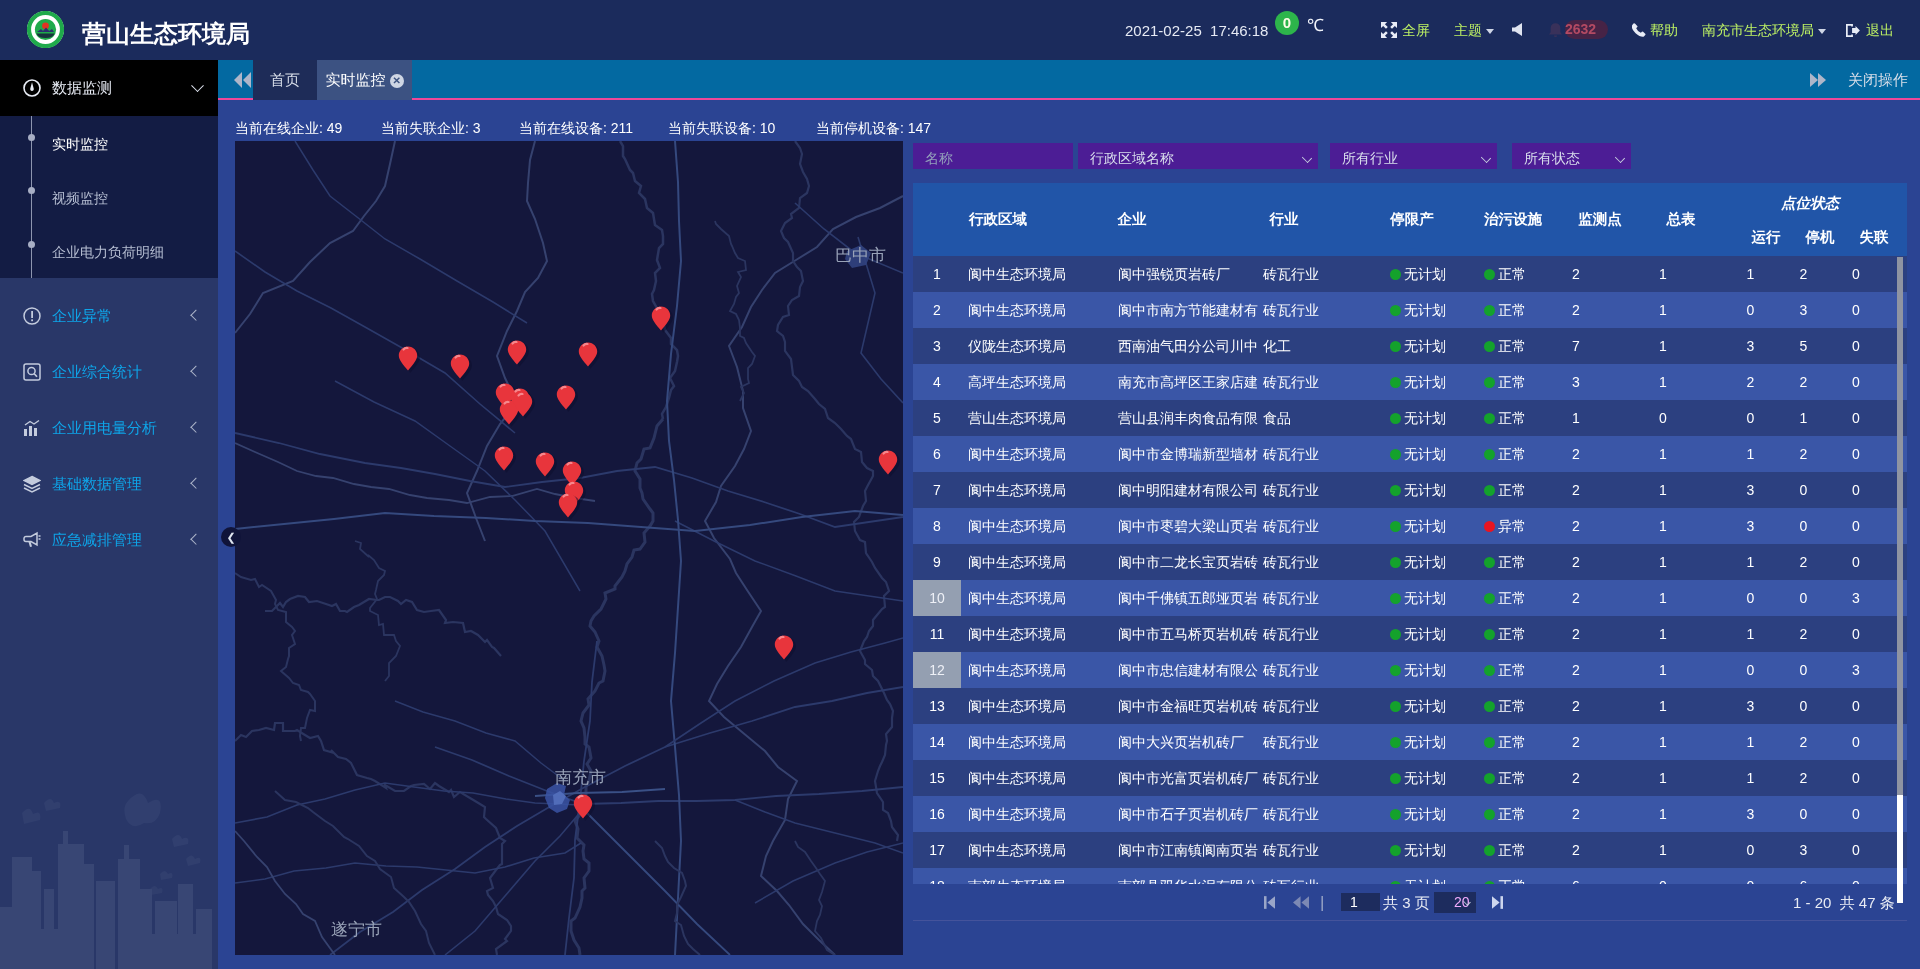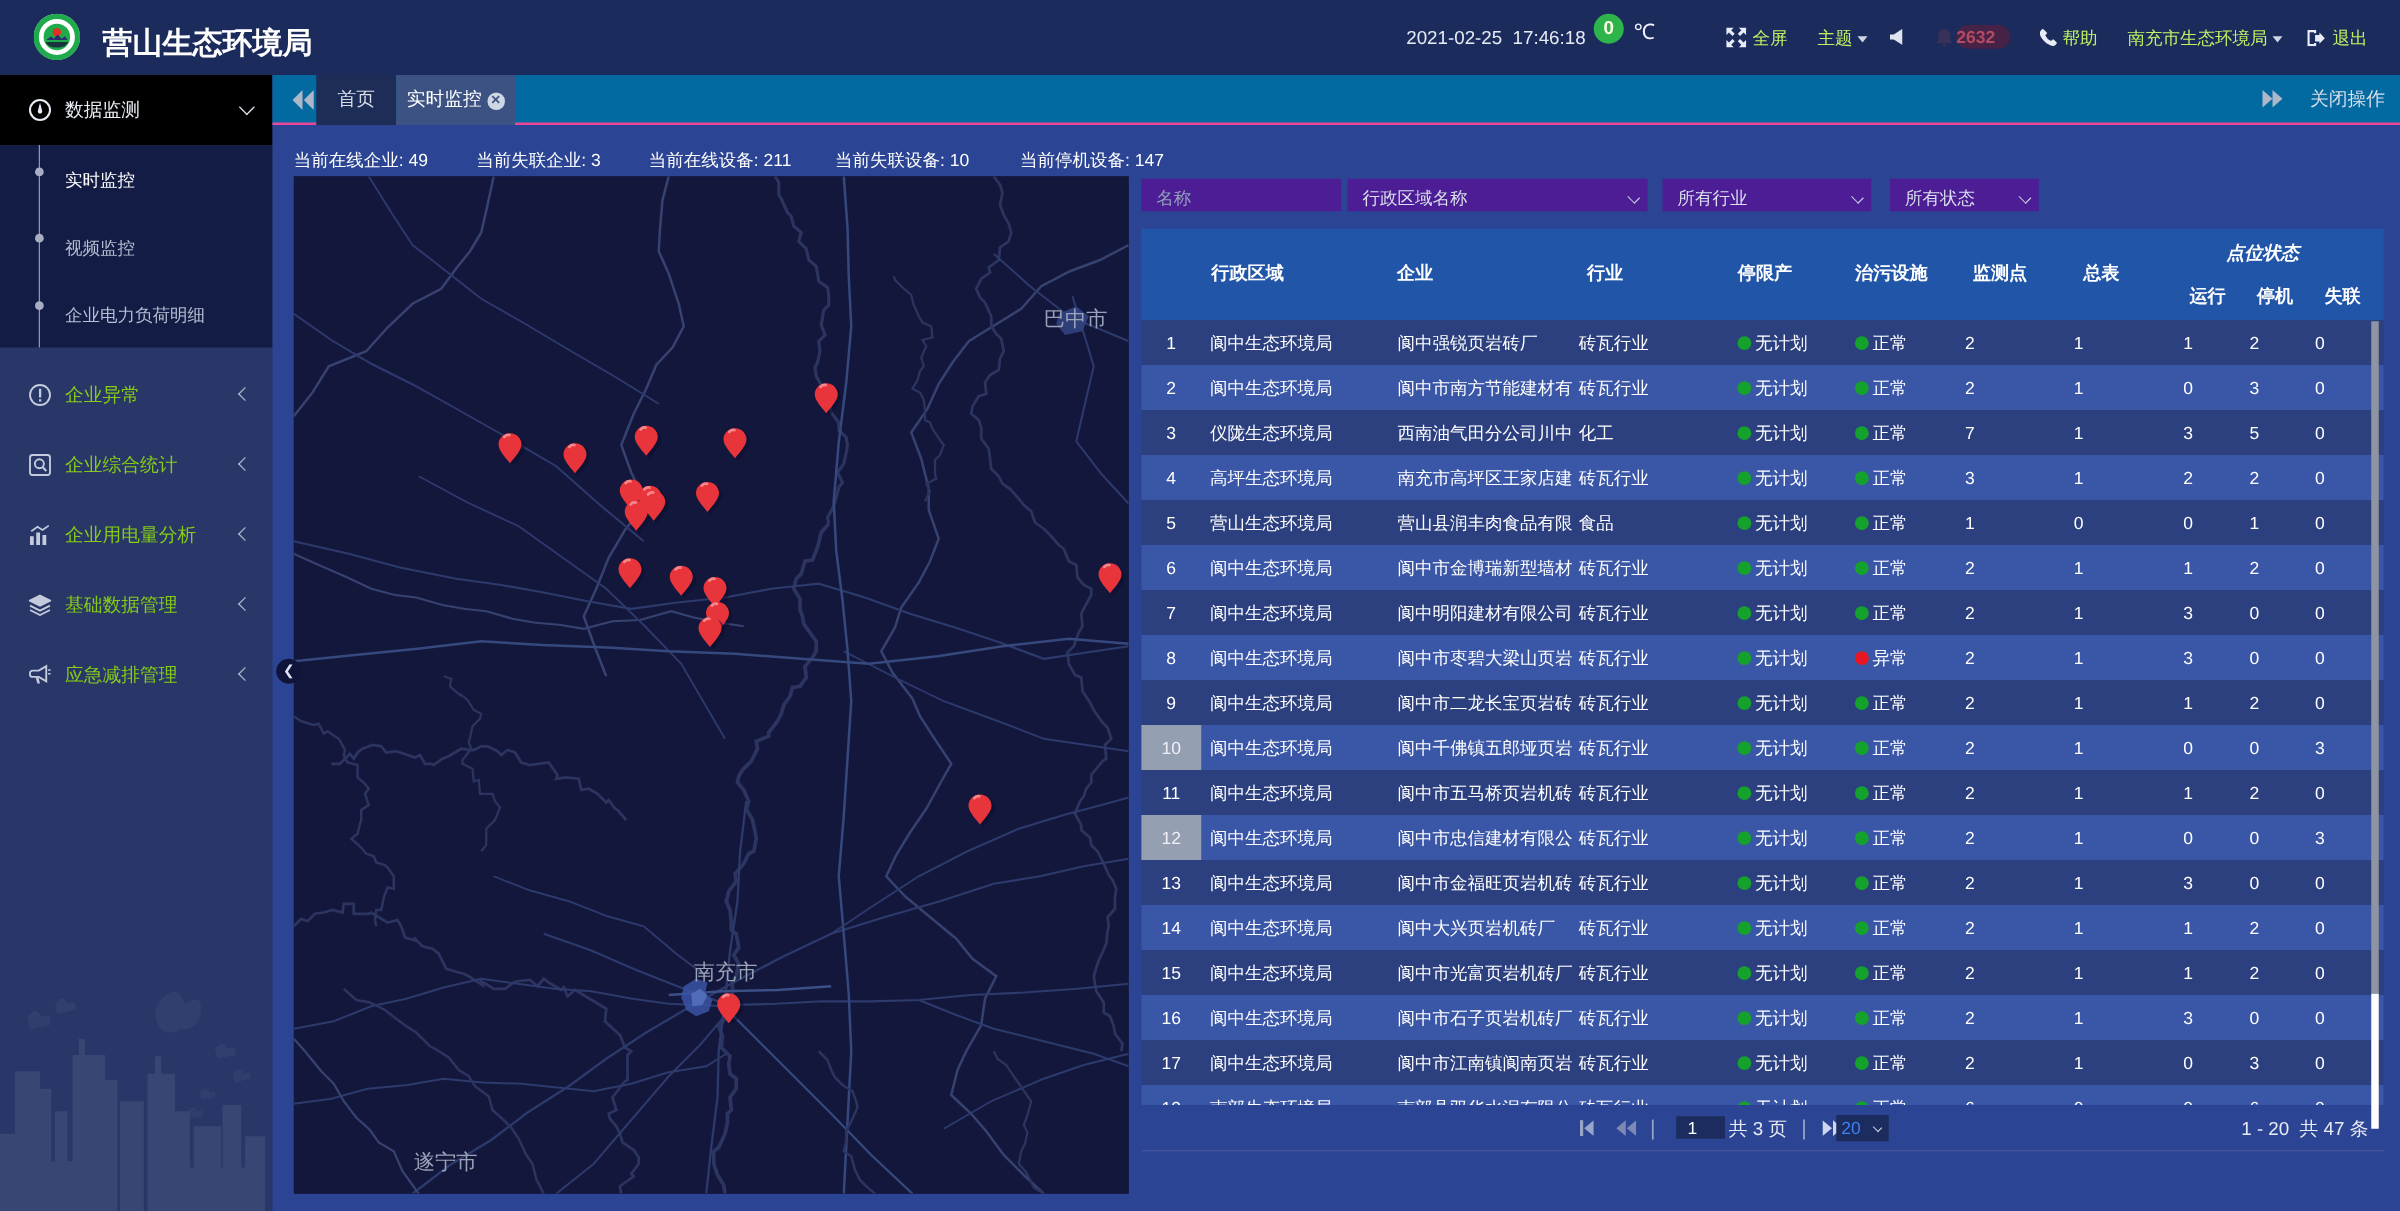--- a/index.html
+++ b/index.html
@@ -9,21 +9,21 @@
 #hdr{position:absolute;left:0;top:0;width:1920px;height:60px;background:#1b2b5c;z-index:5}
 #hdr .title{position:absolute;left:82px;top:18px;color:#fff;font-size:24px;font-weight:bold}
 #hdr .dt{position:absolute;left:1125px;top:22px;color:#e6eaf4;font-size:15px}
 #hdr .tempc{position:absolute;left:1275px;top:11px;width:24px;height:24px;border-radius:50%;background:#2db54b;color:#fffde8;font-size:15px;font-weight:bold;text-align:center;line-height:24px}
 #hdr .celsius{position:absolute;left:1307px;top:13px;color:#f0f3fa;font-size:17px}
 .hitem{position:absolute;top:0;height:60px;line-height:60px;color:#bef264;font-size:14px;white-space:nowrap}
 .caret{display:inline-block;width:0;height:0;border-left:4.5px solid transparent;border-right:4.5px solid transparent;border-top:5.5px solid #cfd6e6;vertical-align:middle;margin-left:4px}
 .badge{position:absolute;left:1565px;top:20px;width:43px;height:19px;border-radius:10px;background:#462346;color:#b34a63;font-size:14px;font-weight:bold;text-align:left;line-height:19px}
 
 #side{position:absolute;left:0;top:60px;width:218px;height:909px;background:#293768;overflow:hidden}
-.mitem{position:absolute;left:0;width:218px;height:56px;color:#84cc16;font-size:15px}
+.mitem{position:absolute;left:0;width:218px;height:56px;color:#0ea5e9;font-size:15px}
 .mitem .txt{position:absolute;left:52px;top:50%;transform:translateY(-50%)}
 .mitem .ic{position:absolute;left:23px;top:50%;transform:translateY(-50%);width:18px;height:18px}
 .mitem .lt{position:absolute;right:18px;top:50%;width:8px;height:8px;border-left:1.7px solid #aeb6ca;border-bottom:1.7px solid #aeb6ca;transform:translateY(-60%) rotate(45deg)}
 .ltd{position:absolute;right:16px;top:50%;width:9px;height:9px;border-right:1.7px solid #dfe4f0;border-bottom:1.7px solid #dfe4f0;transform:translateY(-75%) rotate(45deg)}
 #m1{top:0;background:#000000;color:#e9edf6}
 #sub{position:absolute;left:0;top:56px;width:218px;height:162px;background:#131c44}
 #sub .vline{position:absolute;left:31px;top:0;width:1px;height:162px;background:#8d95af}
 .sdot{position:absolute;left:28px;width:7px;height:7px;border-radius:50%;background:#a7aec4}
 .sitem{position:absolute;left:52px;font-size:14px;color:#b6bed2;white-space:nowrap}
 
@@ -66,21 +66,21 @@
 .c10{left:919px;width:48px;text-align:center}
 .dot{display:inline-block;width:11px;height:11px;border-radius:50%;background:#14a22c;margin-right:3px;vertical-align:-1px}
 .dotR{background:#e81522}
 
 #sbTrack{position:absolute;left:1897px;top:257px;width:6px;height:538px;background:#8f94a2}
 #sbThumb{position:absolute;left:1897px;top:795px;width:6px;height:108px;background:#fff}
 
 #pgline{position:absolute;left:913px;top:920px;width:994px;height:1px;background:#44539b}
 .pg{position:absolute;color:#e8ebf4;font-size:15px}
 #pgInput{position:absolute;left:1341px;top:893px;width:39px;height:18px;background:#1d2c5e;color:#fff;font-size:14px;line-height:18px;padding-left:9px}
-#pgSel{position:absolute;left:1469px;top:892px;width:42px;height:21px;background:#1d2c5e;color:#3b82f6;font-size:14px;line-height:21px;padding-left:4px}
+#pgSel{position:absolute;left:1434px;top:892px;width:42px;height:21px;background:#1d2c5e;color:#f0abfc;font-size:14px;line-height:21px;padding-left:20px}
 #pgSel .chev{right:6px;top:7px;width:6px;height:6px}
 </style>
 </head>
 <body>
 
 <div class="abs" style="left:218px;top:100px;width:1702px;height:869px;background:#2b4493"></div>
 
 <div id="hdr">
   <svg class="abs" style="left:27px;top:11px" width="37" height="37" viewBox="0 0 37 37">
     <circle cx="18.5" cy="18.5" r="18.5" fill="#fff"></circle>

